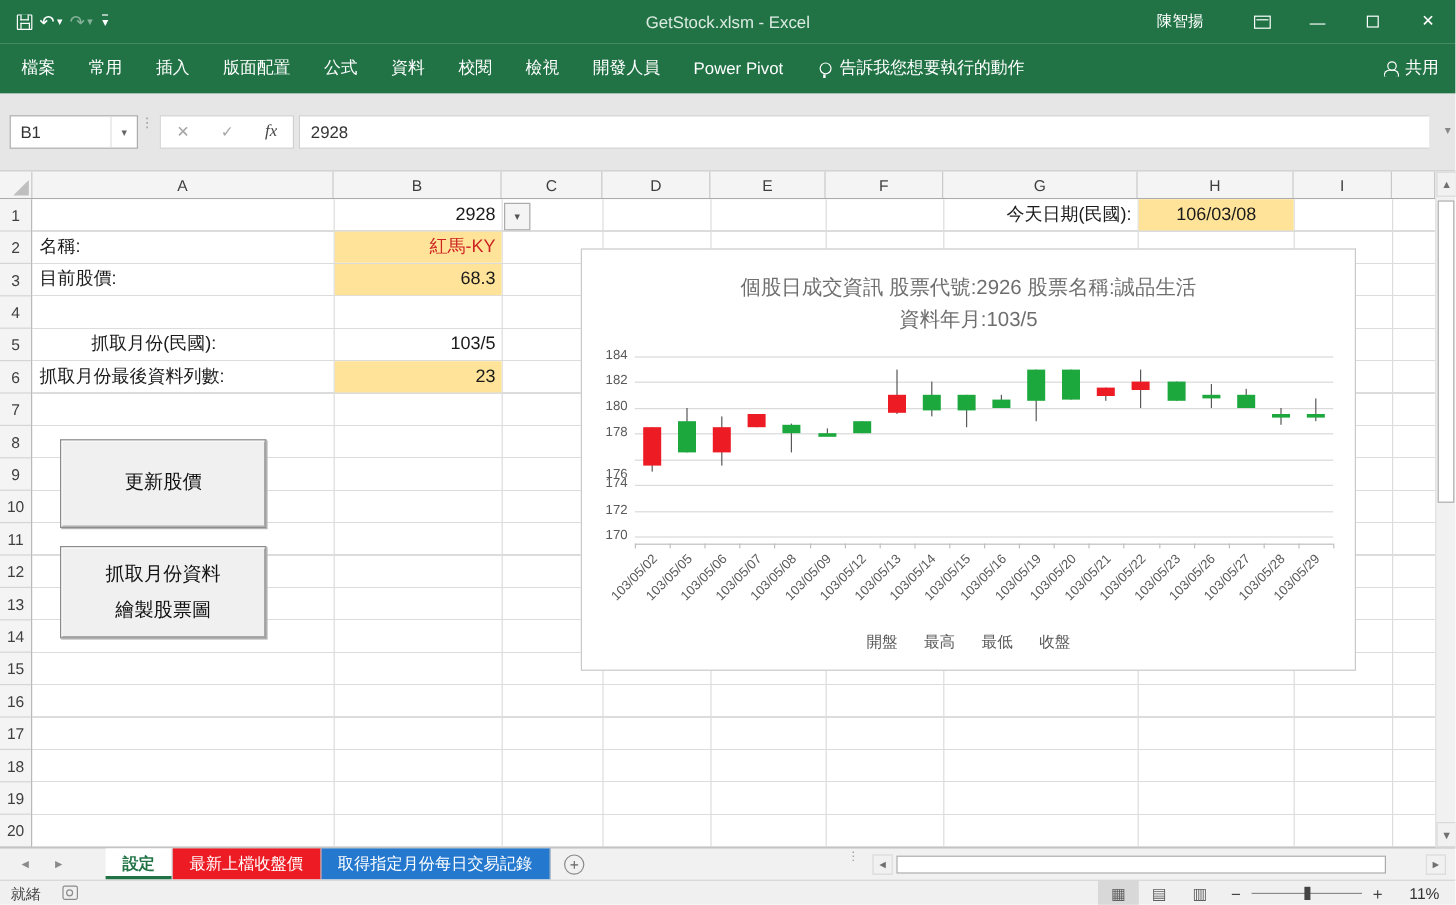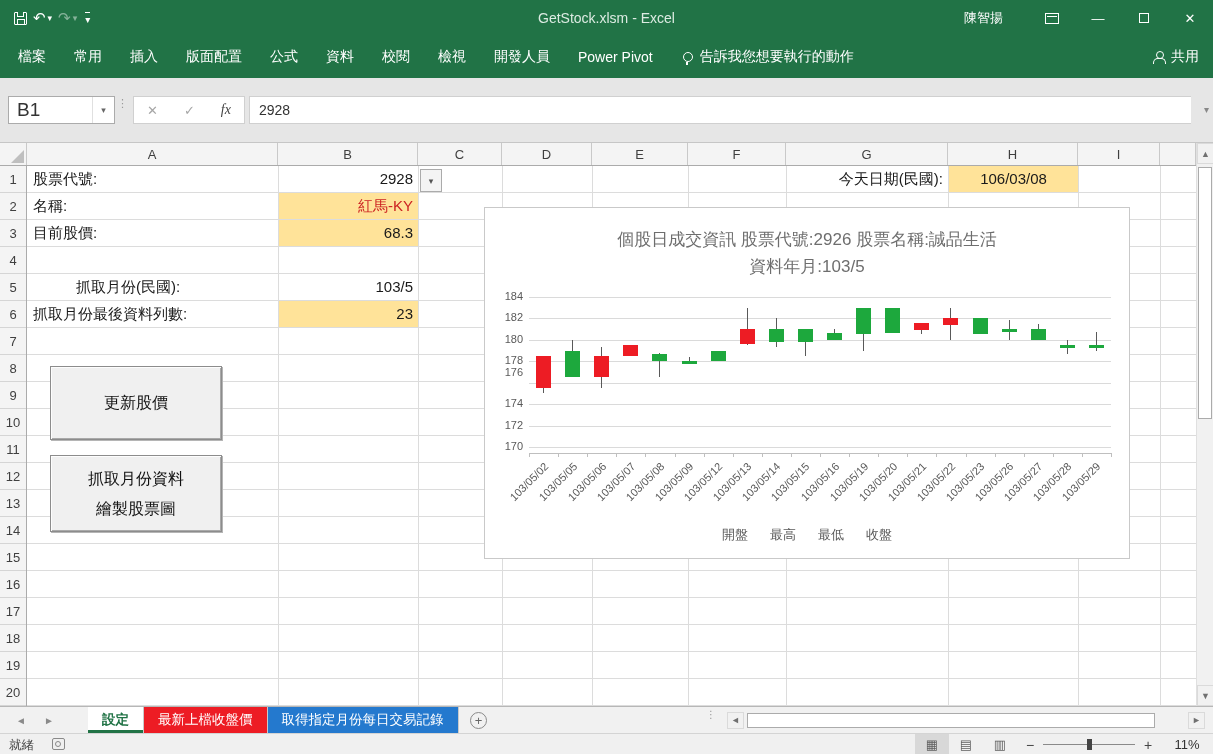--- a/index.html
+++ b/index.html
@@ -33,21 +33,21 @@
   .bulb { width:10px; height:10px; border:1.4px solid #fff; border-radius:50%; position:relative; }
   .bulb:after { content:""; position:absolute; left:2.6px; top:9px; width:2px; height:3px; background:#fff; }
   .share { position:absolute; right:14px; display:flex; align-items:center; gap:6px; font-size:14px; }
   .person { width:12px; height:12px; position:relative; }
   .person:before { content:""; position:absolute; left:3px; top:0; width:6px; height:6px; border:1.2px solid #fff; border-radius:50%; }
   .person:after { content:""; position:absolute; left:0; top:7px; width:11px; height:5px; border:1.2px solid #fff; border-bottom:none; border-radius:5px 5px 0 0; }
 
   
   .formulaband { position:absolute; left:0; top:78px; width:1213px; height:65px; background:#E6E6E6; border-bottom:1px solid #C6C6C6; }
   .namebox { position:absolute; left:8px; top:18px; width:107px; height:28px; background:#fff; border:1px solid #ABABAB; display:flex; align-items:center; }
-  .namebox .nbtext { flex:1; padding-left:8px; font-size:19px; color:#333; }
+  .namebox .nbtext { flex:1; padding-left:8px; font-size:14px; color:#333; }
   .nb-caret { width:22px; text-align:center; color:#666; font-size:9px; border-left:1px solid #E0E0E0; align-self:stretch; display:flex; align-items:center; justify-content:center; }
   .fb-dots { position:absolute; left:117px; top:22px; color:#9a9a9a; font-size:11px; letter-spacing:0; line-height:6px; }
   .fx-box { position:absolute; left:133px; top:18px; width:112px; height:28px; background:#fff; border:1px solid #D0D0D0; display:flex; align-items:center; justify-content:space-around; }
   .fxc { color:#A6A6A6; font-size:13px; }
   .fx-label { color:#444; font-size:14px; font-style:italic; font-family:"Liberation Serif",serif; }
   .formula-input { position:absolute; left:249px; top:18px; right:22px; height:28px; background:#fff; border:1px solid #D0D0D0; border-right:none; display:flex; align-items:center; padding-left:9px; font-size:14px; color:#333; }
   .fb-expand { position:absolute; right:4px; top:26px; color:#888; font-size:10px; }
 
   
   .colheaders { position:absolute; left:0; top:143px; width:1196px; height:23px; background:#F4F4F4; border-bottom:1px solid #ABABAB; display:flex; }
@@ -237,21 +237,20 @@
         <div class="vline" style="left: 251px;"></div>
         <div class="vline" style="left: 391px;"></div>
         <div class="vline" style="left: 475px;"></div>
         <div class="vline" style="left: 565px;"></div>
         <div class="vline" style="left: 661px;"></div>
         <div class="vline" style="left: 759px;"></div>
         <div class="vline" style="left: 921px;"></div>
         <div class="vline" style="left: 1051px;"></div>
         <div class="vline" style="left: 1133px;"></div>
         <div class="vline" style="left: 1169px;"></div>
-        <div class="cell" style="left: 1px; width: 250px; top: 0px; text-align: left;">股票代號:</div>
         <div class="cell" style="left: 252px; width: 139px; top: 0px; text-align: right;">2928</div>
         <div class="cell" style="left: 1px; width: 250px; top: 27px; text-align: left;">名稱:</div>
         <div class="cell" style="left: 252px; width: 139px; top: 27px; text-align: right; background: rgb(255, 227, 153); color: rgb(204, 34, 34);">紅馬-KY</div>
         <div class="cell" style="left: 1px; width: 206px; top: 54px; text-align: left;">目前股價:</div>
         <div class="cell" style="left: 252px; width: 139px; top: 54px; text-align: right; background: rgb(255, 227, 153);">68.3</div>
         <div class="cell" style="left: 1px; width: 250px; top: 108px; text-align: left; padding-left: 48px;">抓取月份(民國):</div>
         <div class="cell" style="left: 252px; width: 139px; top: 108px; text-align: right;">103/5</div>
         <div class="cell" style="left: 1px; width: 250px; top: 135px; text-align: left;">抓取月份最後資料列數:</div>
         <div class="cell" style="left: 252px; width: 139px; top: 135px; text-align: right; background: rgb(255, 227, 153);">23</div>
         <div class="cell" style="left: 760px; width: 161px; top: 0px; text-align: right;">今天日期(民國):</div>
@@ -279,21 +278,21 @@
     <div id="plot">
         <div class="gridline" style="top: 89px;"></div>
         <div class="ylab" style="left: 6px; top: 82px;">184</div>
         <div class="gridline" style="top: 110.429px;"></div>
         <div class="ylab" style="left: 6px; top: 103.429px;">182</div>
         <div class="gridline" style="top: 131.857px;"></div>
         <div class="ylab" style="left: 6px; top: 124.857px;">180</div>
         <div class="gridline" style="top: 153.286px;"></div>
         <div class="ylab" style="left: 6px; top: 146.286px;">178</div>
         <div class="gridline" style="top: 174.714px;"></div>
-        <div class="ylab" style="left: 6px; top: 158px;">176</div>
+        <div class="ylab" style="left: 6px; top: 181px;">176</div>
         <div class="gridline" style="top: 196.143px;"></div>
         <div class="ylab" style="left: 6px; top: 189.143px;">174</div>
         <div class="gridline" style="top: 217.571px;"></div>
         <div class="ylab" style="left: 6px; top: 210.571px;">172</div>
         <div class="gridline" style="top: 239px;"></div>
         <div class="ylab" style="left: 6px; top: 232px;">170</div>
         <div class="axisline"></div>
         <div class="atick" style="left: 44px;"></div>
         <div class="atick" style="left: 73.1px;"></div>
         <div class="atick" style="left: 102.2px;"></div>

